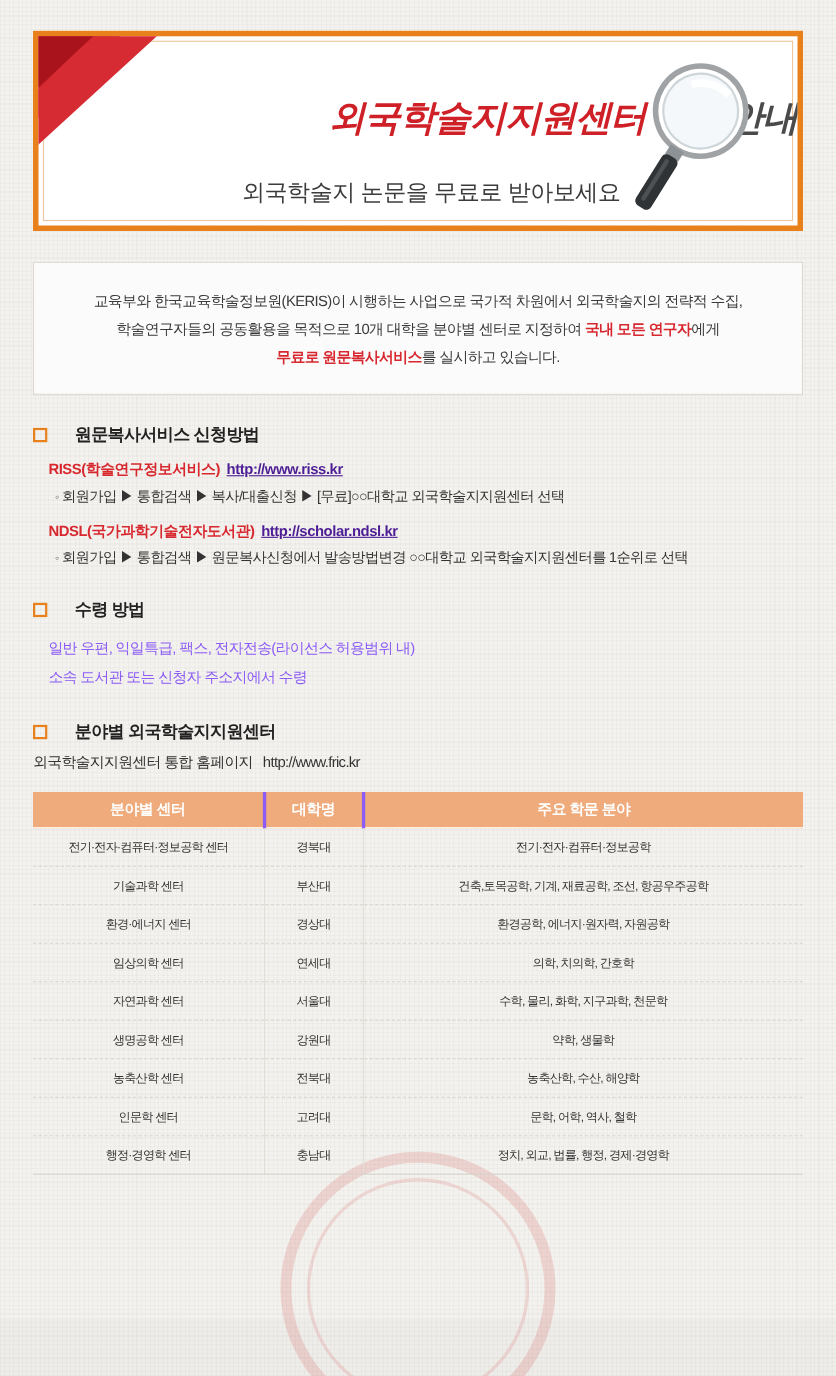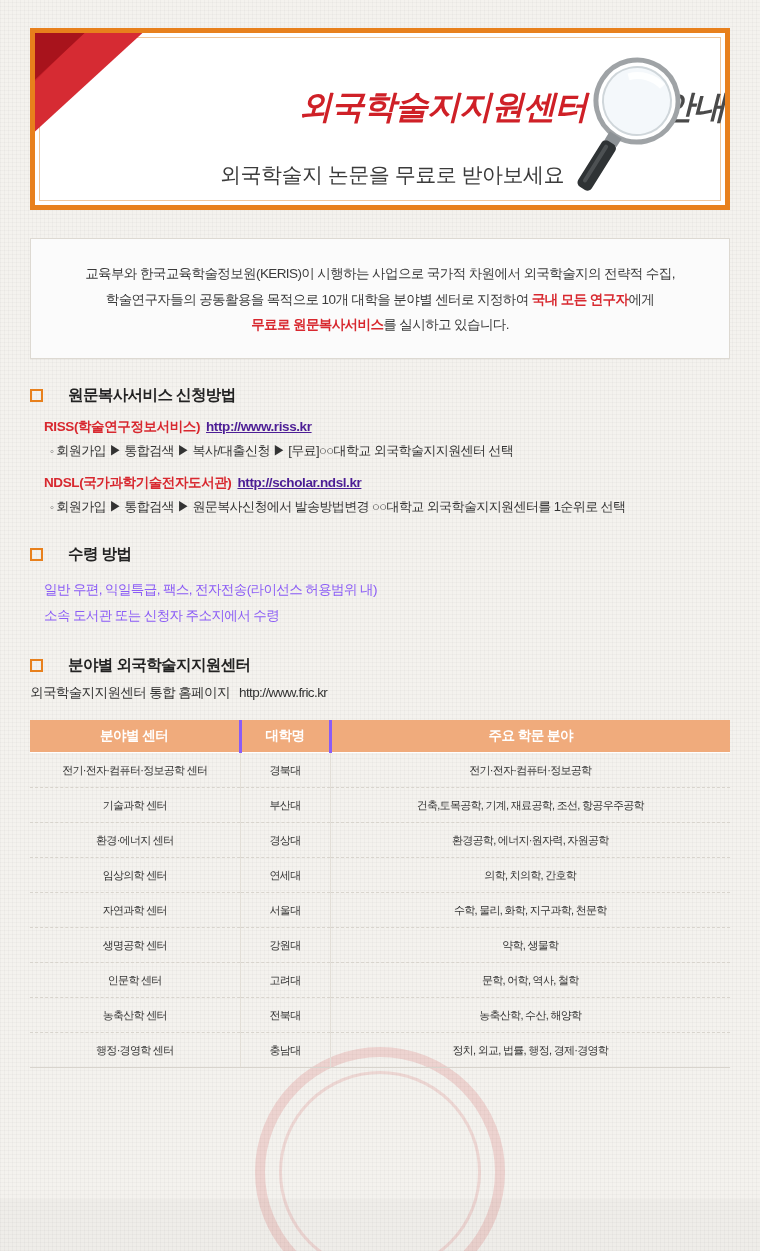--- a/index.html
+++ b/index.html
@@ -383,30 +383,30 @@
           <td class="c1">자연과학 센터</td>
           <td class="c2">서울대</td>
           <td>수학, 물리, 화학, 지구과학, 천문학</td>
         </tr>
       <tr>
           <td class="c1">생명공학 센터</td>
           <td class="c2">강원대</td>
           <td>약학, 생물학</td>
         </tr>
       <tr>
+          <td class="c1">농축산학 센터</td>
+          <td class="c2">전북대</td>
+          <td>농축산학, 수산, 해양학</td>
+        </tr>
+      <tr>
           <td class="c1">인문학 센터</td>
           <td class="c2">고려대</td>
           <td>문학, 어학, 역사, 철학</td>
         </tr>
       <tr>
-          <td class="c1">농축산학 센터</td>
-          <td class="c2">전북대</td>
-          <td>농축산학, 수산, 해양학</td>
-        </tr>
-      <tr>
           <td class="c1">행정·경영학 센터</td>
           <td class="c2">충남대</td>
           <td>정치, 외교, 법률, 행정, 경제·경영학</td>
         </tr>
     </tbody>
   </table>
 
 </div>
 
 </body></html>

